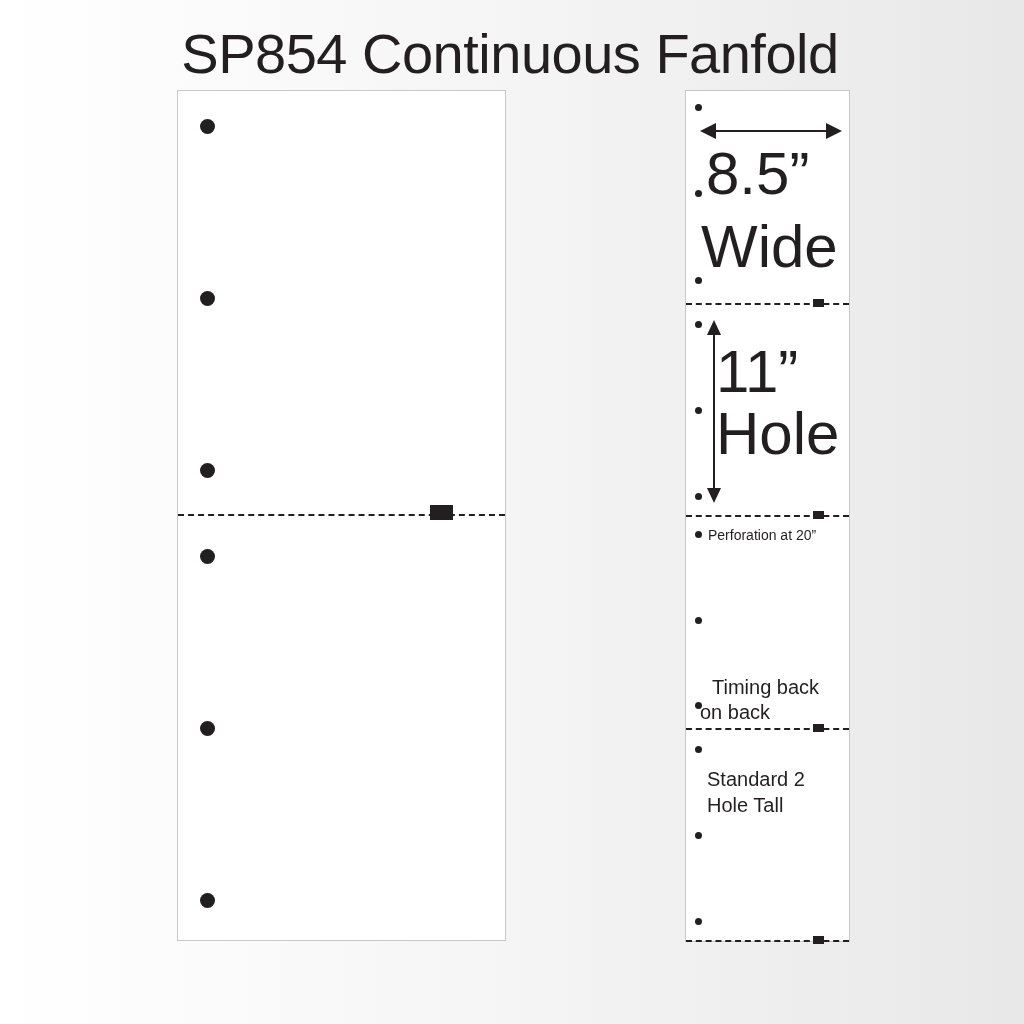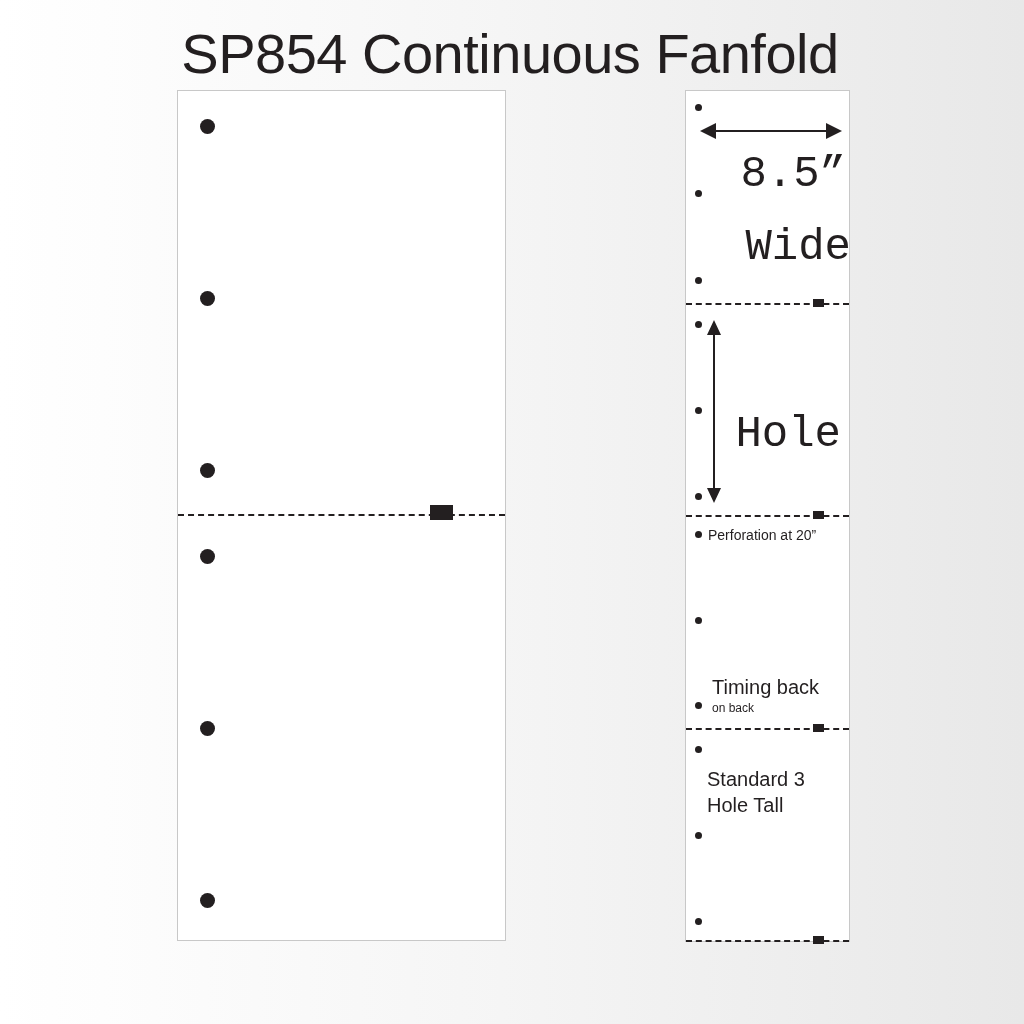--- a/index.html
+++ b/index.html
@@ -14,21 +14,21 @@
   }
   .sheet {
     position: absolute; background: #fff; border: 1px solid #c8c8c8; box-sizing: border-box;
   }
   .hole { position: absolute; border-radius: 50%; background: #231f20; }
   .perf {
     position: absolute; height: 0; border-top: 2px dashed #231f20;
   }
   .mark { position: absolute; background: #231f20; }
   .lbl { position: absolute; color: #231f20; white-space: nowrap; }
-  .big { font-size: 44px; line-height: 46px; text-align: right; font-family: Liberation Mono, monospace; }
+  .big { font-size: 60px; line-height: 46px; text-align: left; }
   .arrow-h { position: absolute; height: 2px; background: #231f20; }
   .arrow-v { position: absolute; width: 2px; background: #231f20; }
   .tri { position: absolute; width: 0; height: 0; }
 </style>
 </head>
 <body>
 
 <div class="title">SP854 Continuous Fanfold</div>
 
 <div class="sheet" style="left:177px; top:90px; width:329px; height:851px;">
@@ -59,36 +59,37 @@
   <div class="mark" style="left:127px; top:208px; width:11px; height:8px;"></div>
 
   <div class="hole" style="left:9px; top:230px; width:7px; height:7px;"></div>
   <div class="hole" style="left:9px; top:316px; width:7px; height:7px;"></div>
   <div class="hole" style="left:9px; top:402px; width:7px; height:7px;"></div>
 
   <div class="arrow-v" style="left:27px; top:240px; height:160px;"></div>
   <div class="tri" style="left:21px; top:229px; border-left:7px solid transparent; border-right:7px solid transparent; border-bottom:15px solid #231f20;"></div>
   <div class="tri" style="left:21px; top:397px; border-left:7px solid transparent; border-right:7px solid transparent; border-top:15px solid #231f20;"></div>
 
+  <div class="lbl big" style="left:30px; width:125px; top:258px;">11”</div>
   <div class="lbl big" style="left:30px; width:125px; top:320px;">Hole</div>
 
   <div class="perf" style="left:0; top:424px; width:163px;"></div>
   <div class="mark" style="left:127px; top:420px; width:11px; height:8px;"></div>
 
   <div class="hole" style="left:9px; top:440px; width:7px; height:7px;"></div>
   <div class="lbl" style="left:22px; top:436px; font-size:14px;">Perforation at 20”</div>
   <div class="hole" style="left:9px; top:526px; width:7px; height:7px;"></div>
   <div class="lbl" style="left:26px; top:585px; font-size:20px;">Timing back</div>
   <div class="hole" style="left:9px; top:611px; width:7px; height:7px;"></div>
-  <div class="lbl" style="left:26px; top:610px; font-size:12px;">on back</div>
+  <div class="lbl" style="left:14px; top:610px; font-size:20px;">on back</div>
 
   <div class="perf" style="left:0; top:637px; width:163px;"></div>
   <div class="mark" style="left:127px; top:633px; width:11px; height:8px;"></div>
 
   <div class="hole" style="left:9px; top:655px; width:7px; height:7px;"></div>
-  <div class="lbl" style="left:21px; top:677px; font-size:20px;">Standard 3</div>
+  <div class="lbl" style="left:21px; top:677px; font-size:20px;">Standard 2</div>
   <div class="lbl" style="left:21px; top:703px; font-size:20px;">Hole Tall</div>
   <div class="hole" style="left:9px; top:741px; width:7px; height:7px;"></div>
   <div class="hole" style="left:9px; top:827px; width:7px; height:7px;"></div>
 
   <div class="perf" style="left:0; top:849px; width:163px;"></div>
   <div class="mark" style="left:127px; top:845px; width:11px; height:8px;"></div>
 </div>
 
 </body></html>

